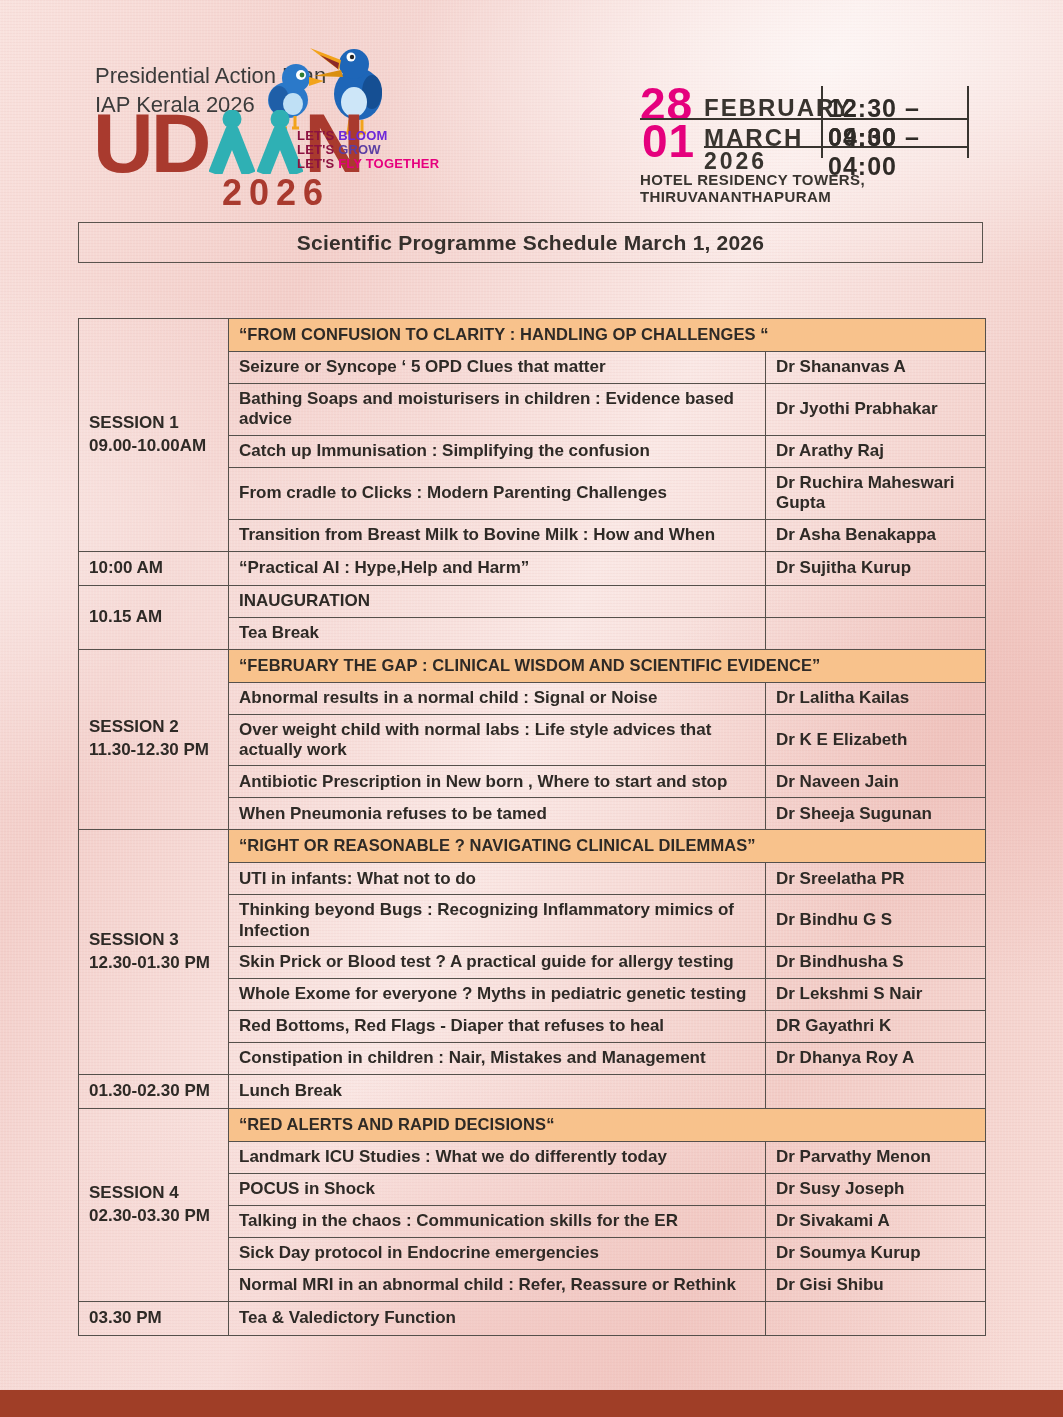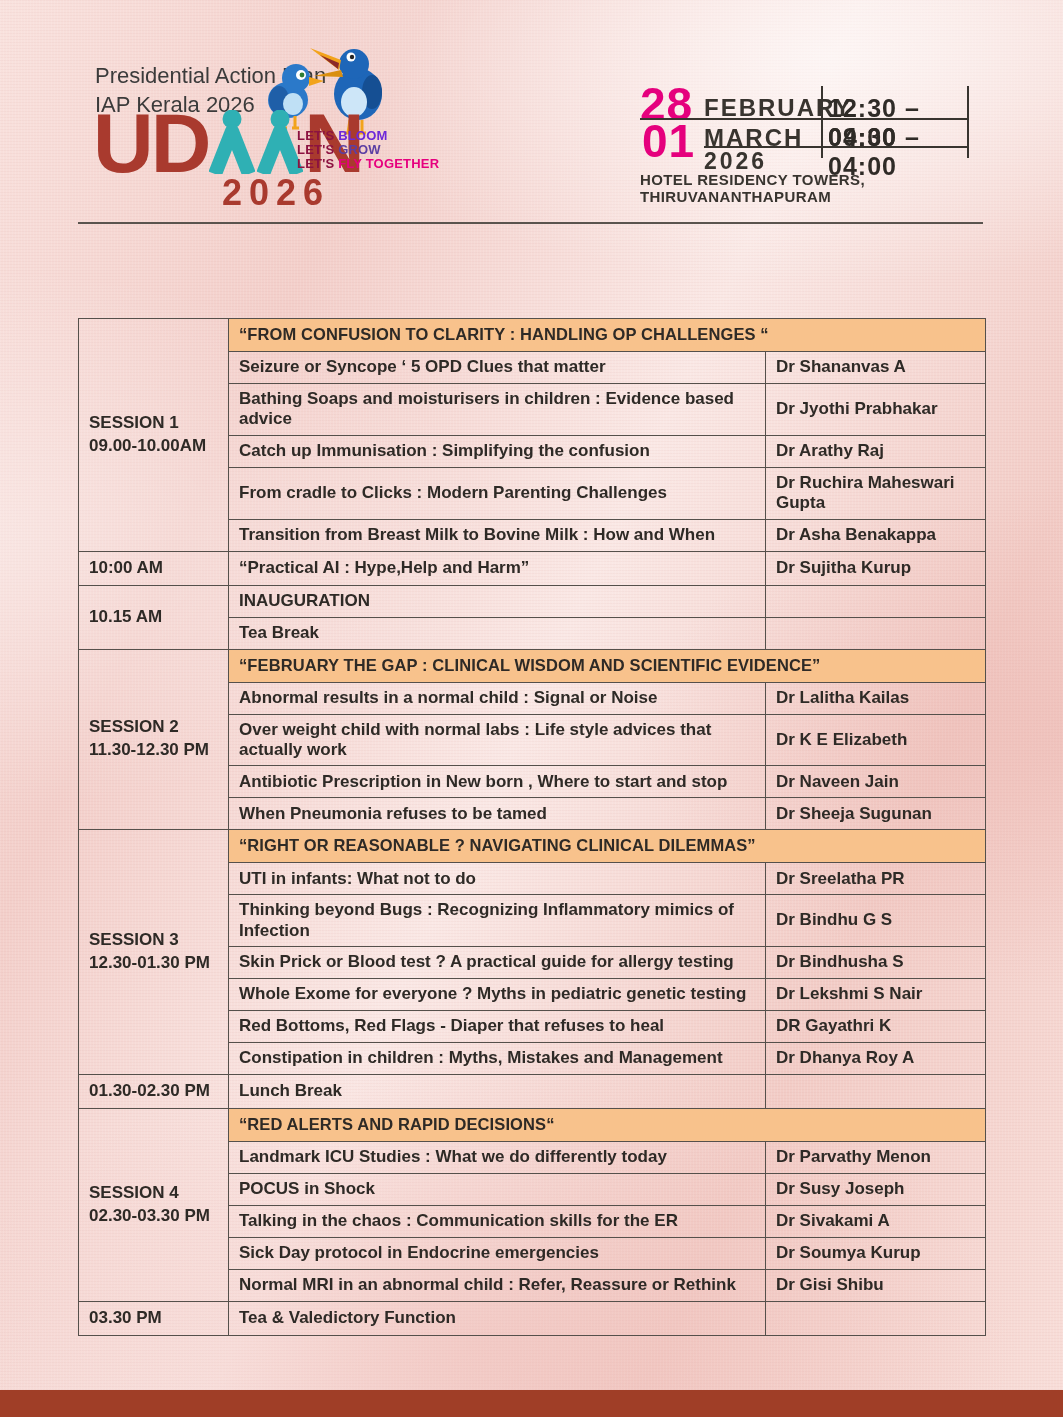--- a/index.html
+++ b/index.html
@@ -132,20 +132,21 @@
   <div class="db-time db-t2">09:00 – 04:00</div>
   <div class="db-year">2026</div>
   <div class="db-hline db-h1"></div>
   <div class="db-hline db-h2"></div>
   <div class="db-vline db-v1"></div>
   <div class="db-vline db-v2"></div>
 </div>
 <div class="abs venue">HOTEL RESIDENCY TOWERS, THIRUVANANTHAPURAM</div>
 
 <div class="abs title-box">
+  <div class="title-row">Scientific Programme Schedule March 1, 2026</div>
 </div>
 
 <div class="abs sched-wrap">
 <table class="sched">
   <colgroup>
         <col class="col-time">
         <col class="col-topic">
         <col class="col-spk">
       </colgroup>
   <tbody>
@@ -243,21 +244,21 @@
         </tr>
     <tr>
           <td class="topic">Whole Exome for everyone ? Myths in pediatric genetic testing</td>
           <td class="spk">Dr Lekshmi S Nair</td>
         </tr>
     <tr>
           <td class="topic">Red Bottoms, Red Flags - Diaper that refuses to heal</td>
           <td class="spk">DR Gayathri K</td>
         </tr>
     <tr>
-          <td class="topic">Constipation in children : Myths, Mistakes and Management</td>
+          <td class="topic">Constipation in children : Nair, Mistakes and Management</td>
           <td class="spk">Dr Dhanya Roy A</td>
         </tr>
 
     <tr>
       <td class="time">
             <div>01.30-02.30 PM</div>
           </td>
       <td class="topic">Lunch Break</td>
       <td class="spk"></td>
     </tr>

